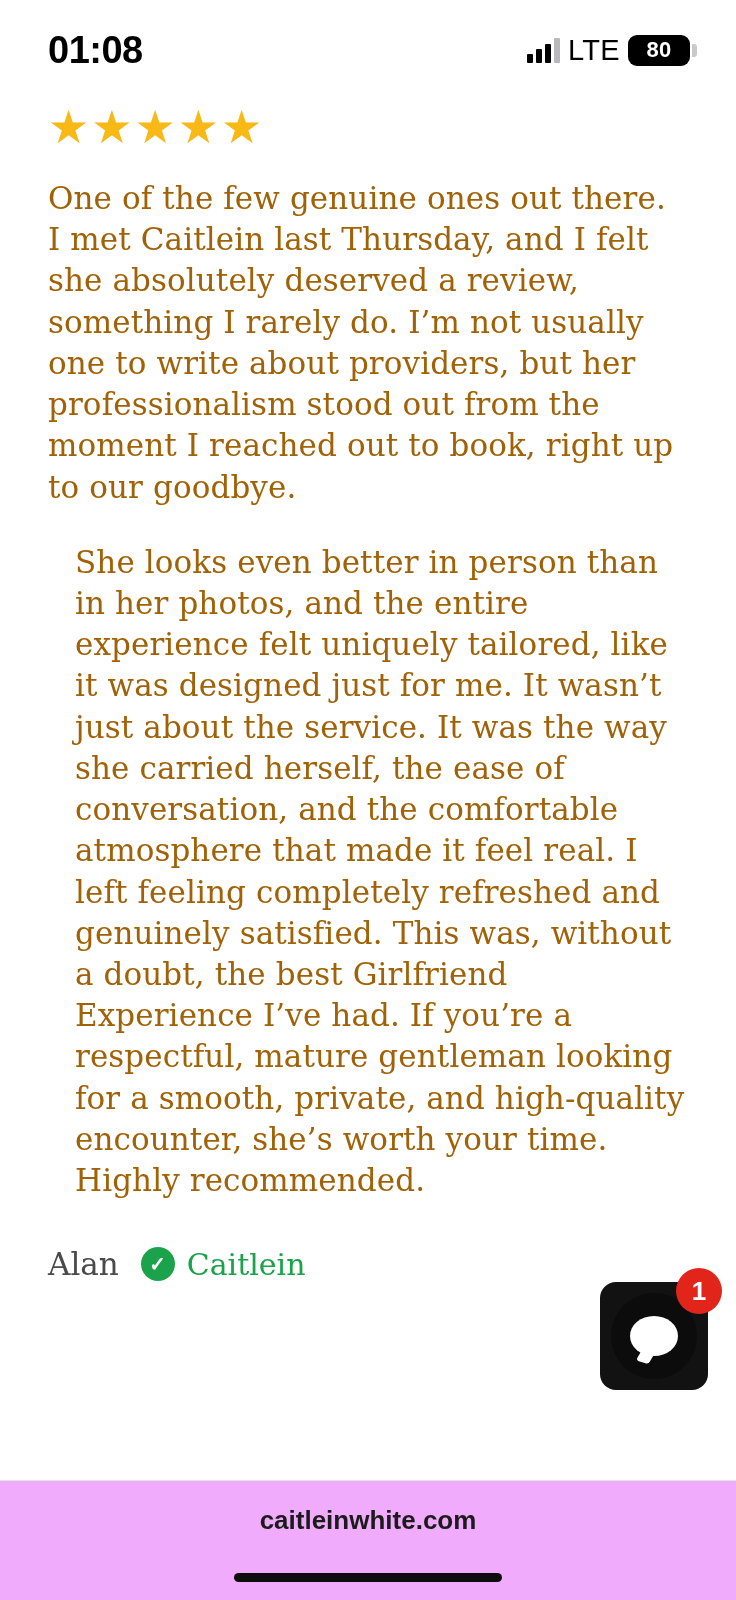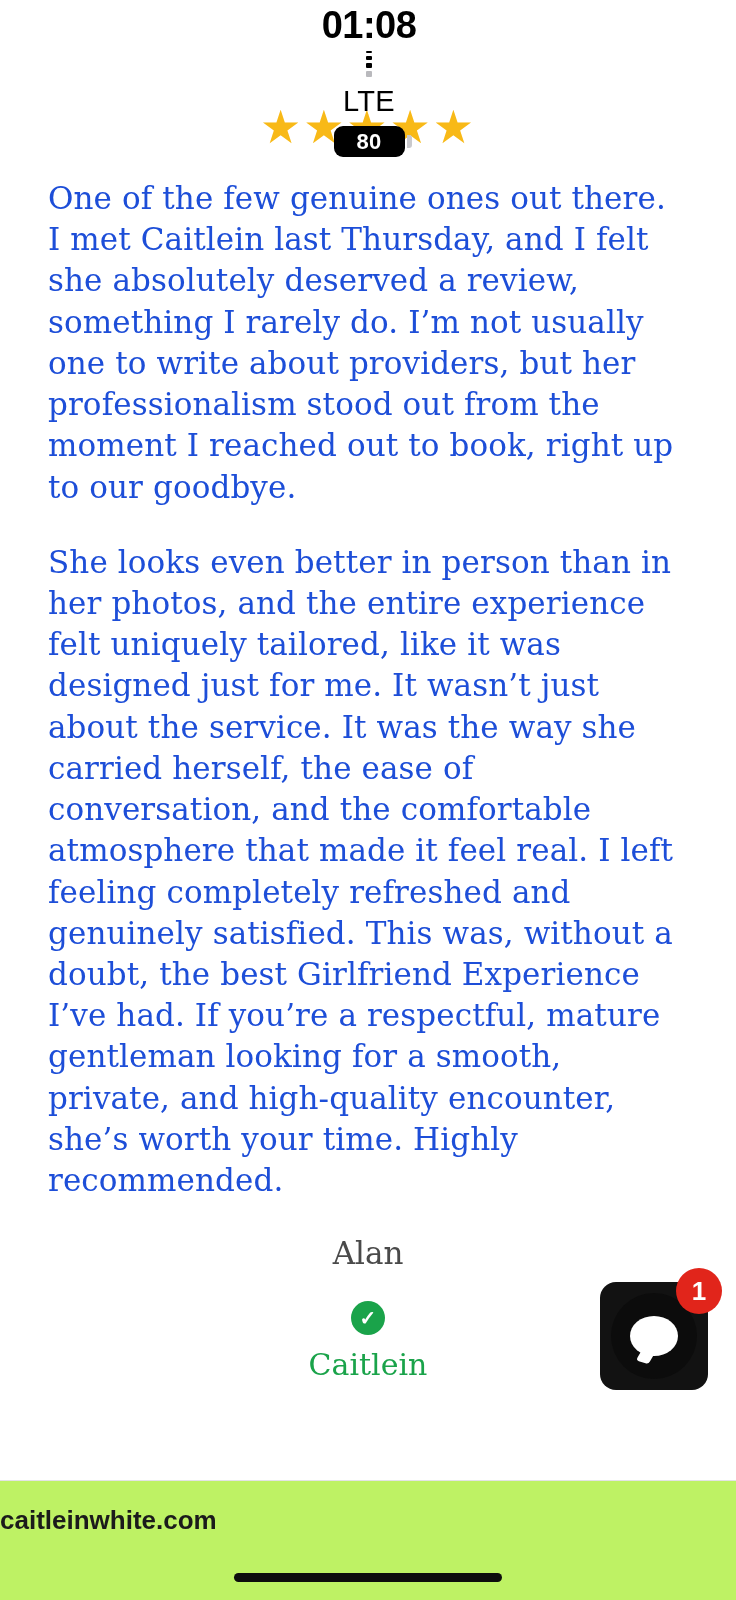--- a/index.html
+++ b/index.html
@@ -1,15 +1,15 @@
 <!DOCTYPE html>
 <html><head>
 <meta charset="utf-8">
 <style>
-  * { margin:0; padding:0; box-sizing:border-box;flex-direction:column; }
+  * { margin:0; padding:0; box-sizing:border-box; }
   html, body {
     width:736px; height:1600px;
     background:#ffffff;
     font-family:"Liberation Sans", sans-serif;
     overflow:hidden;
   }
 
   
   .statusbar{
     position:relative;
@@ -49,21 +49,21 @@
   .signal i:nth-child(3){ height:19px; }
   .signal i:nth-child(4){ height:25px; background:#b9b9bd; }
   .lte{
     font-size:29px;
     font-weight:500;
     color:#000;
     letter-spacing:0.3px;
   }
   .battery{
     position:relative;
-    width:71px;
+    width:62px;
     height:31px;
     border-radius:9px;
     background:#000;
     display:flex;
     align-items:center;
     justify-content:center;
   }
   .battery span{
     color:#fff;
     font-size:22px;
@@ -104,41 +104,41 @@
     color:#3a3a3a;
     font-family:"DejaVu Serif", serif;
   }
 
   .review-body{
     margin-top:28px;
   }
   .review-body p{
     font-size:31px;
     line-height:1.33;
-    color:#1d4ed8;
+    color:#a16207;
     font-family:"DejaVu Serif", serif;
     letter-spacing:0.1px;
   }
-  .review-body p + p{ margin-top:34px; }
+  .review-body p + p{ margin-top:34px;margin-left:27px; }
 
   .show-less{
     margin-top:4px;
     margin-left:16px;
     font-size:30px;
     font-weight:700;
     color:#1c1c1c;
     font-family:"DejaVu Serif", serif;
     display:inline-block;
   }
 
   .reviewer{
-    margin-top:34px;
-    display:flex;
-    align-items:center;
-    gap:30px;
+    margin-top:45px;
+    display:flex;
+    align-items:center;
+    gap:22px;
   }
   .reviewer-name{
     font-size:31px;
     color:#4a4a4a;
     font-family:"DejaVu Serif", serif;
   }
   .verified{
     display:flex;
     align-items:center;
     gap:12px;
@@ -218,24 +218,25 @@
     justify-content:center;
     font-family:"Liberation Sans", sans-serif;
   }
 
   
   .browser-bar{
     position:absolute;
     left:0; right:0;
     bottom:0;
     height:120px;
-    background:#bef264;
+    background:#f0abfc;
     border-top:1px solid #e3e3e5;
     display:flex;
     flex-direction:column;
+    align-items:center;
   }
   .site-url{
     margin-top:24px;
     font-size:26px;
     font-weight:600;
     color:#1b1b1b;
     font-family:"Liberation Sans", sans-serif;
   }
   .home-indicator{
     position:absolute;

